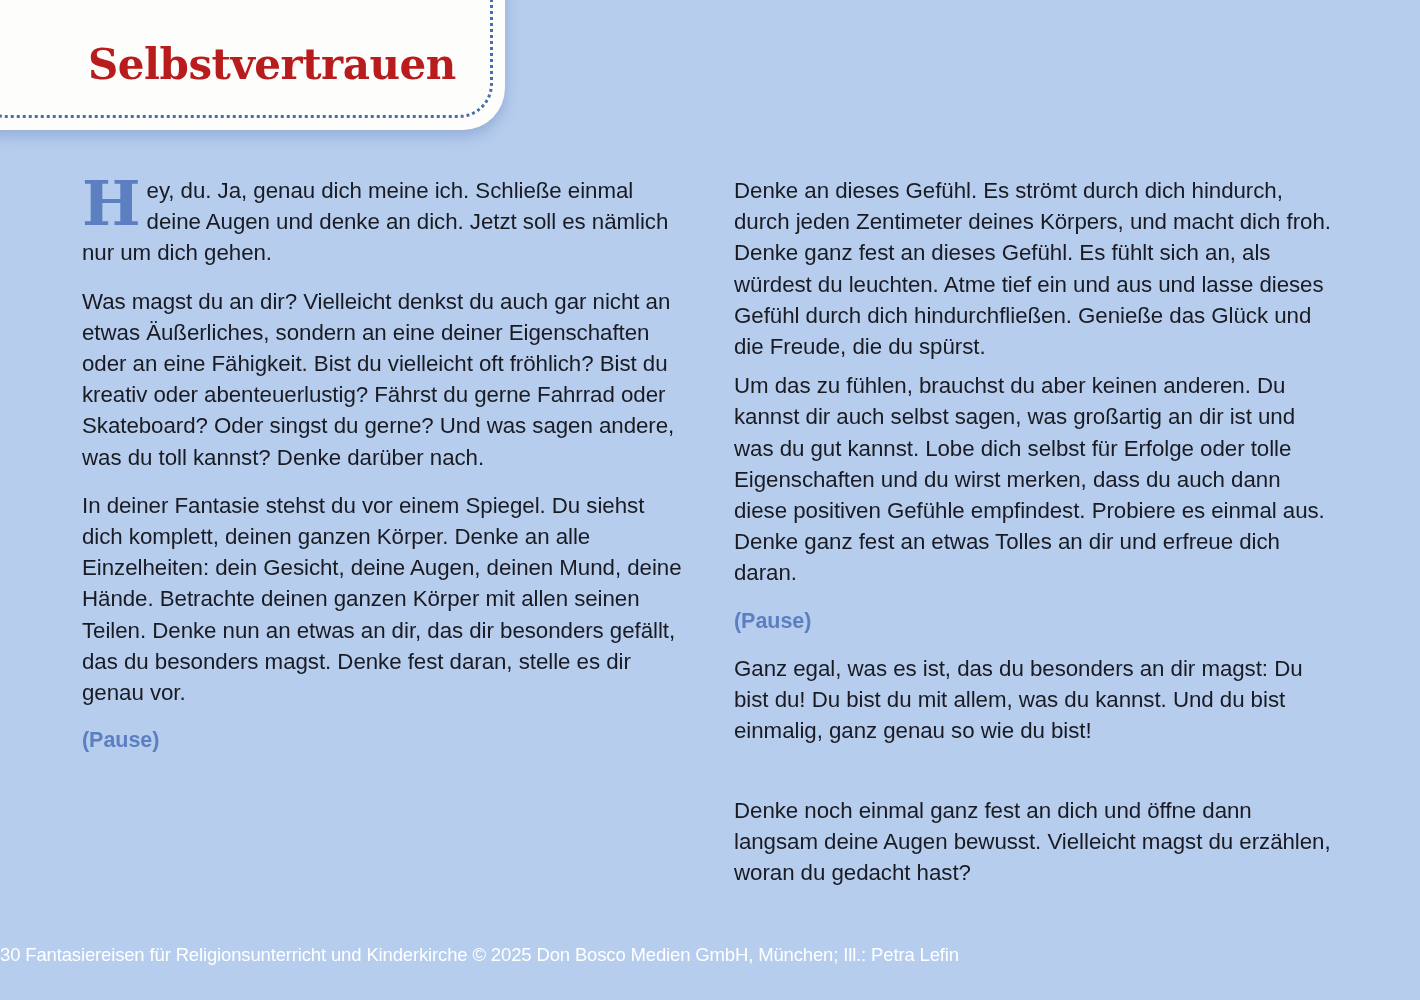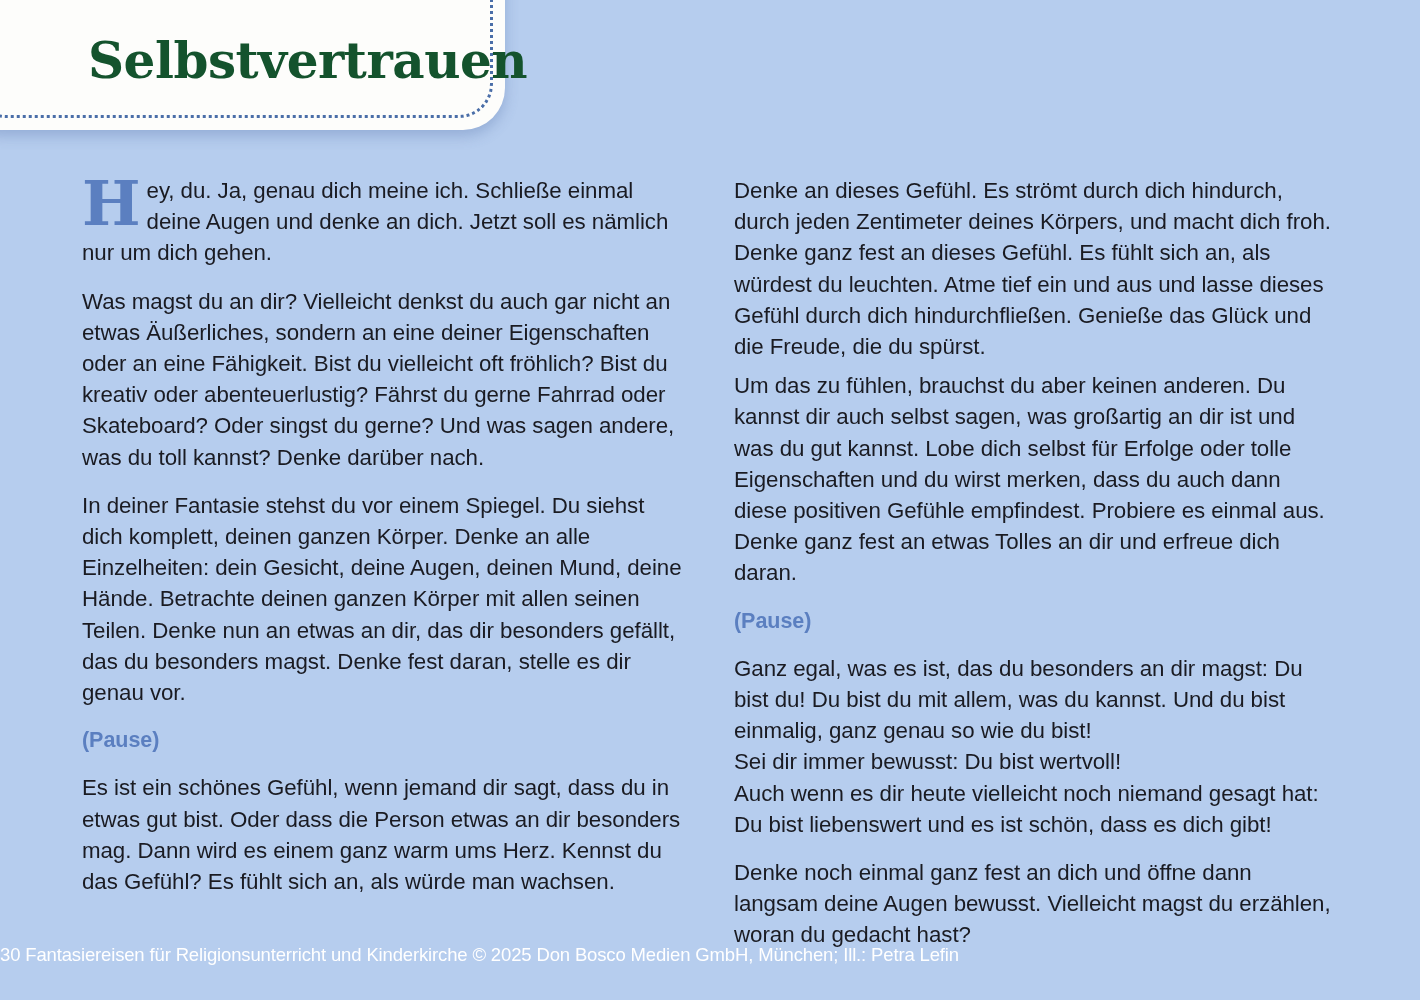--- a/index.html
+++ b/index.html
@@ -39,23 +39,23 @@
     border-top: none;
     border-bottom-left-radius: 34px;
     border-bottom-right-radius: 34px;
     box-sizing: border-box;
   }
   .title-card .title-text {
     position: absolute;
     left: 128px;
     bottom: 44px;
     font-family: "DejaVu Serif", "Liberation Serif", serif;
-    font-size: 50px;
+    font-size: 42px;
     font-weight: 700;
-    color: #14532d;
+    color: #b91c1c;
     letter-spacing: -0.5px;
     white-space: nowrap;
     line-height: 1;
   }
 
   
   .columns {
     position: absolute;
     left: 0;
     top: 175px;
@@ -128,34 +128,32 @@
 
   <div class="col col-left">
     <p class="para dropcap-para"><span class="dropcap">H</span><span>ey, du. Ja, genau dich meine ich. Schließe einmal deine Augen und denke an dich. Jetzt soll es nämlich nur um dich gehen.</span></p>
 
     <p class="para">Was magst du an dir? Vielleicht denkst du auch gar nicht an etwas Äußerliches, sondern an eine deiner Eigenschaften oder an eine Fähigkeit. Bist du vielleicht oft fröhlich? Bist du kreativ oder abenteuerlustig? Fährst du gerne Fahrrad oder Skateboard? Oder singst du gerne? Und was sagen andere, was du toll kannst? Denke darüber nach.</p>
 
     <p class="para">In deiner Fantasie stehst du vor einem Spiegel. Du siehst dich komplett, deinen ganzen Körper. Denke an alle Einzelheiten: dein Gesicht, deine Augen, deinen Mund, deine Hände. Betrachte deinen ganzen Körper mit allen seinen Teilen. Denke nun an etwas an dir, das dir besonders gefällt, das du besonders magst. Denke fest daran, stelle es dir genau vor.</p>
 
     <p class="pause">(Pause)</p>
 
-    <p class="para">Es ist ein schönes Gefühl, wenn jemand dir sagt, dass du in etwas gut bist. Oder dass die Person etwas an dir besonders mag. Dann wird es einem ganz warm ums Herz. Kennst du das Gefühl? Es fühlt sich an, als würde man wachsen.</p>
   </div>
 
   <div class="col col-right">
     <p class="para tight">Denke an dieses Gefühl. Es strömt durch dich hindurch, durch jeden Zentimeter deines Körpers, und macht dich froh. Denke ganz fest an dieses Gefühl. Es fühlt sich an, als würdest du leuchten. Atme tief ein und aus und lasse dieses Gefühl durch dich hindurchfließen. Genieße das Glück und die Freude, die du spürst.</p>
 
     <p class="para">Um das zu fühlen, brauchst du aber keinen anderen. Du kannst dir auch selbst sagen, was großartig an dir ist und was du gut kannst. Lobe dich selbst für Erfolge oder tolle Eigenschaften und du wirst merken, dass du auch dann diese positiven Gefühle empfindest. Probiere es einmal aus. Denke ganz fest an etwas Tolles an dir und erfreue dich daran.</p>
 
     <p class="pause">(Pause)</p>
 
     <p class="para">
       <span>Ganz egal, was es ist, das du besonders an dir magst: Du bist du! Du bist du mit allem, was du kannst. Und du bist einmalig, ganz genau so wie du bist!</span><br>
-      <span>Sei dir immer bewusst: Du bist wertvoll!</span><br>
-      <span>Auch wenn es dir heute vielleicht noch niemand gesagt hat: Du bist liebenswert und es ist schön, dass es dich gibt!</span>
+      <br>
     </p>
 
     <p class="para">Denke noch einmal ganz fest an dich und öffne dann langsam deine Augen bewusst. Vielleicht magst du erzählen, woran du gedacht hast?</p>
   </div>
 
 </div>
 
 <div class="footer">30 Fantasiereisen für Religionsunterricht und Kinderkirche © 2025 Don Bosco Medien GmbH, München; Ill.: Petra Lefin</div>
 
 </body></html>

